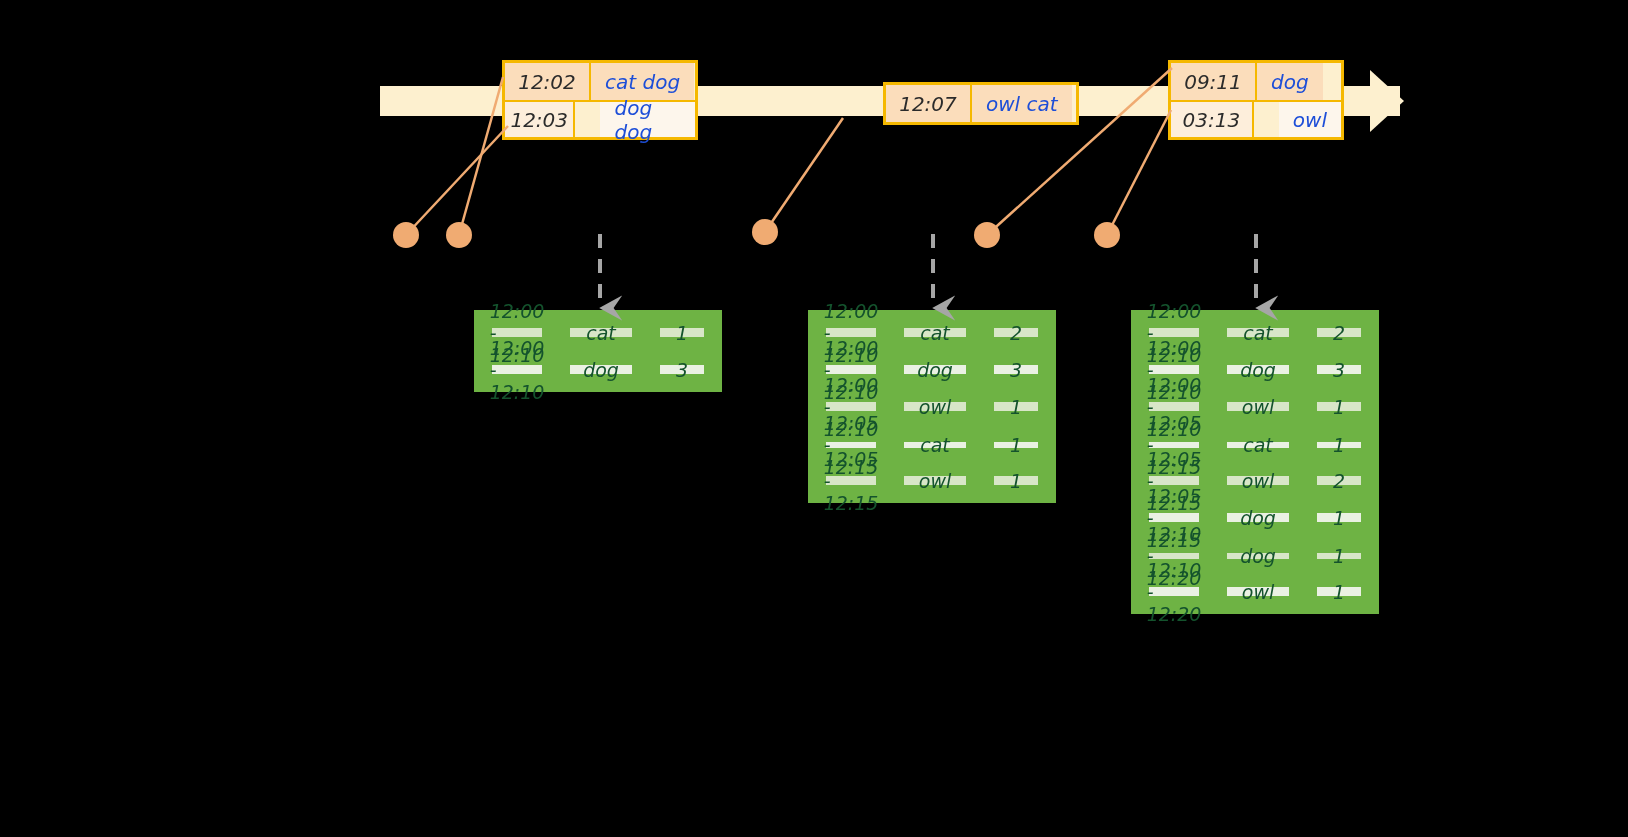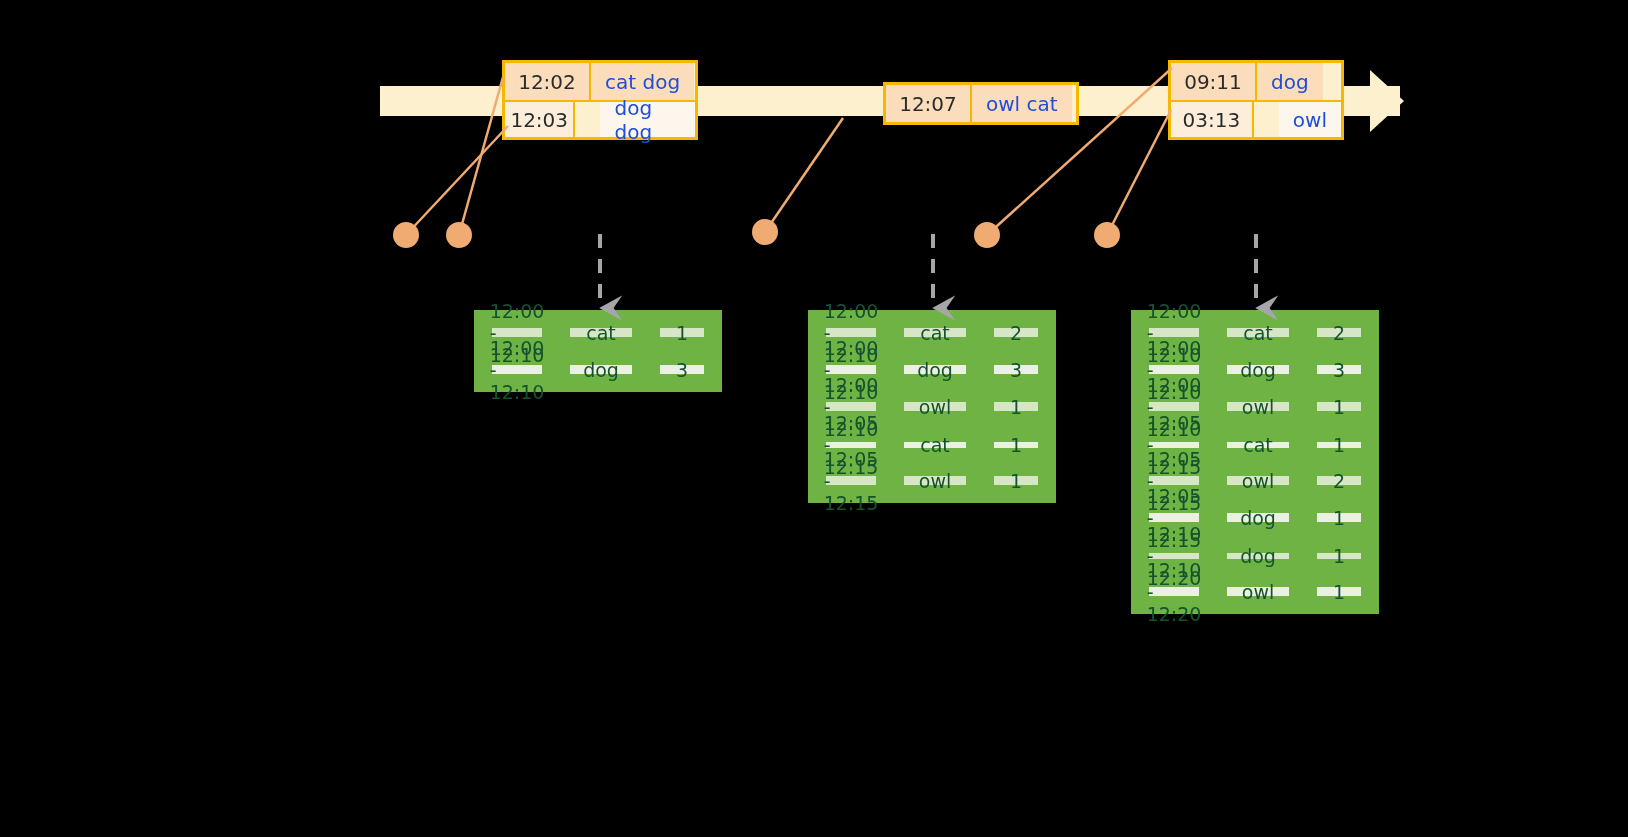--- a/index.html
+++ b/index.html
@@ -12,20 +12,21 @@
     height: 837px;
     position: relative;
     overflow: hidden;
     font-family: "DejaVu Sans", sans-serif;
   }
   #stage {
     position: absolute;
     left: 0; top: 0;
     width: 1628px;
     height: 837px;
+    font-style: italic;
   }
   
   .timeline-bar {
     position: absolute;
     left: 380px;
     top: 86px;
     width: 1020px;
     height: 30px;
     background: #fdf0cf;
   }

